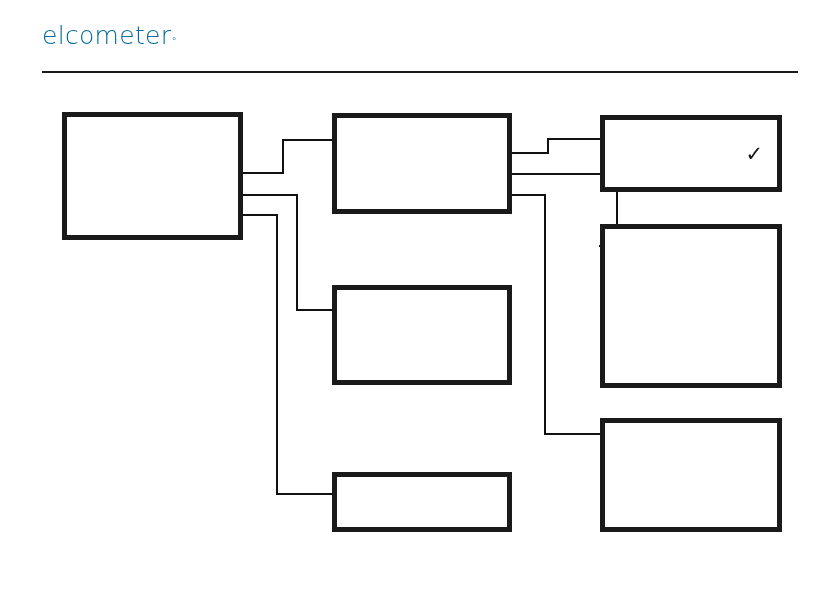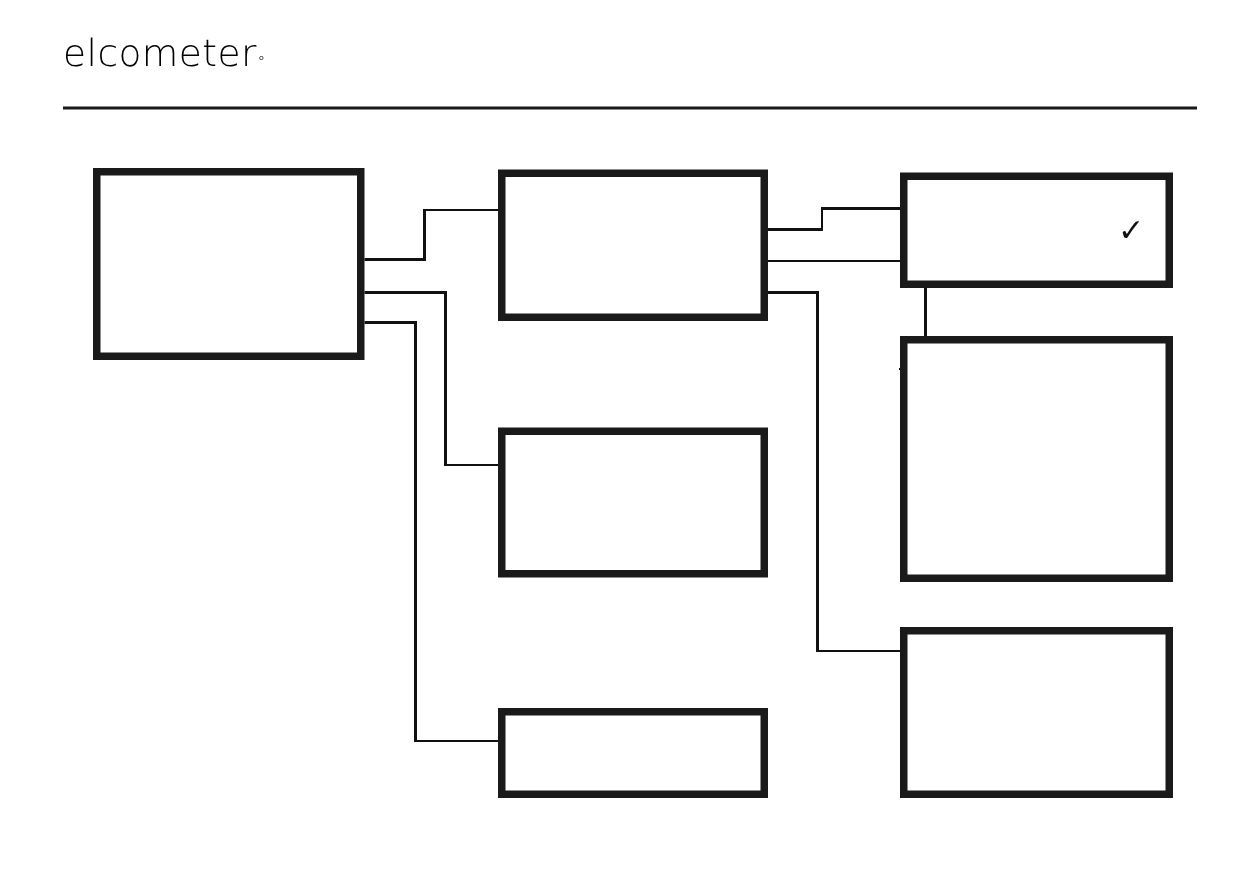--- a/index.html
+++ b/index.html
@@ -28,21 +28,21 @@
     height: 76px;
   }
   #brand-logo {
     position: absolute;
     left: 42px;
     top: 23px;
     font-family: "DejaVu Sans", sans-serif;
     font-size: 25px;
     font-weight: 300;
     letter-spacing: 0.3px;
-    color: #000000;
+    color: #0369a1;
     line-height: 1;
     white-space: nowrap;
     -webkit-font-smoothing: antialiased;
   }
   #brand-logo .reg-mark {
     font-size: 11px;
     vertical-align: 14%;
     letter-spacing: 0;
     margin-left: 1px;
   }

